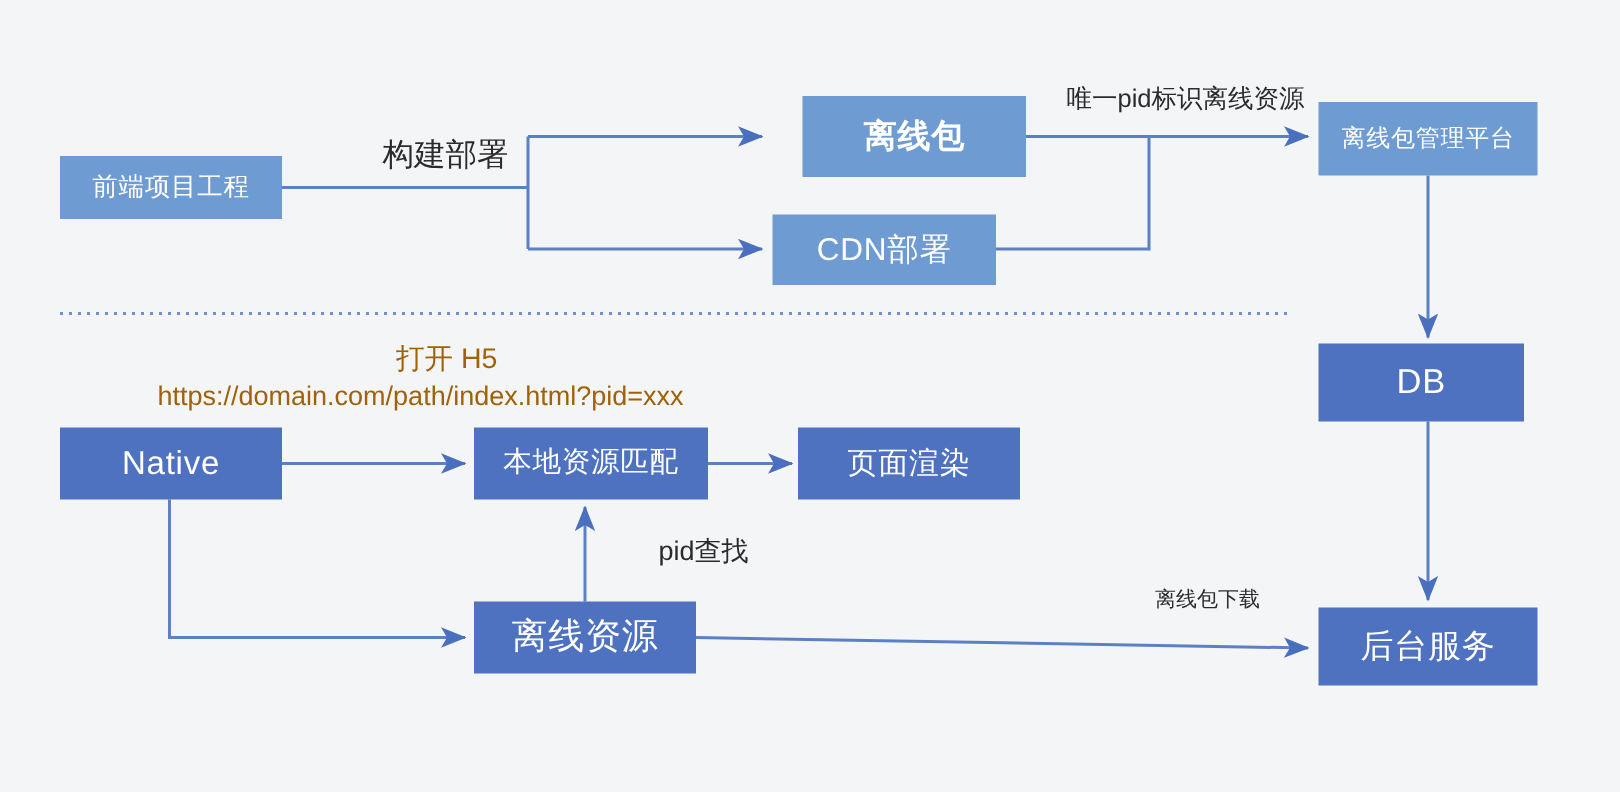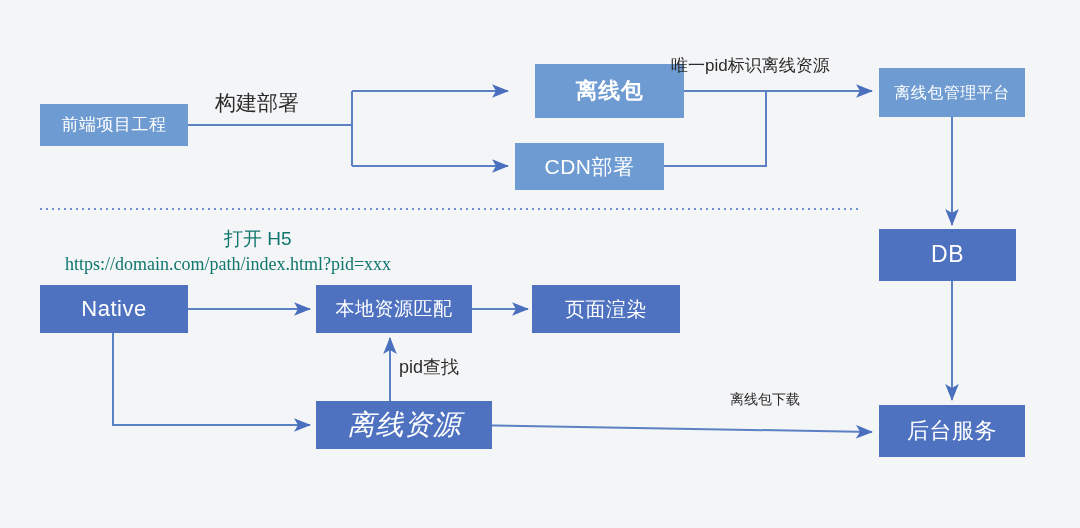--- a/index.html
+++ b/index.html
@@ -28,22 +28,23 @@
     white-space: nowrap;
   }
   .node.light { background: #6e9bd2; }
   .node.dark  { background: #4e72c0; }
 
   .edge-label {
     position: absolute;
     color: #2b2b2b;
     white-space: nowrap;
     font-weight: 400;
+    margin-left: 40px;
   }
-  .edge-label.blue { color: #0f766e; }
+  .edge-label.blue { color: #a16207; }
 
   svg#wires {
     position: absolute;
     left: 0;
     top: 0;
     width: 1080px;
     height: 528px;
     overflow: visible;
   }
   .wire {
@@ -125,37 +126,37 @@
   </div>
 
   <div class="node dark" style="left:316px; top:285px; width:156px; height:48px; font-size:19px;">
     <span>本地资源匹配</span>
   </div>
 
   <div class="node dark" style="left:532px; top:285px; width:148px; height:48px; font-size:20px;">
     <span>页面渲染</span>
   </div>
 
-  <div class="node dark" style="left:316px; top:401px; width:176px; height:48px; font-size:28px;font-style:italic;">
+  <div class="node dark" style="left:316px; top:401px; width:148px; height:48px; font-size:24px;">
     <span>离线资源</span>
   </div>
 
   <div class="edge-label" style="left:215px; top:89px; font-size:21px;">
     <span>构建部署</span>
   </div>
 
   <div class="edge-label" style="left:671px; top:54px; font-size:17px;">
     <span>唯一pid标识离线资源</span>
   </div>
 
   <div class="edge-label blue" style="left:224px; top:226px; font-size:19px;">
     <span>打开 H5</span>
   </div>
 
-  <div class="edge-label blue" style="left:65px; top:254px; font-size:18px;font-family:Liberation Serif, serif;">
+  <div class="edge-label blue" style="left:65px; top:254px; font-size:18px;">
     <span>https://domain.com/path/index.html?pid=xxx</span>
   </div>
 
   <div class="edge-label" style="left:399px; top:355px; font-size:18px;">
     <span>pid查找</span>
   </div>
 
   <div class="edge-label" style="left:730px; top:391px; font-size:14px;">
     <span>离线包下载</span>
   </div>

